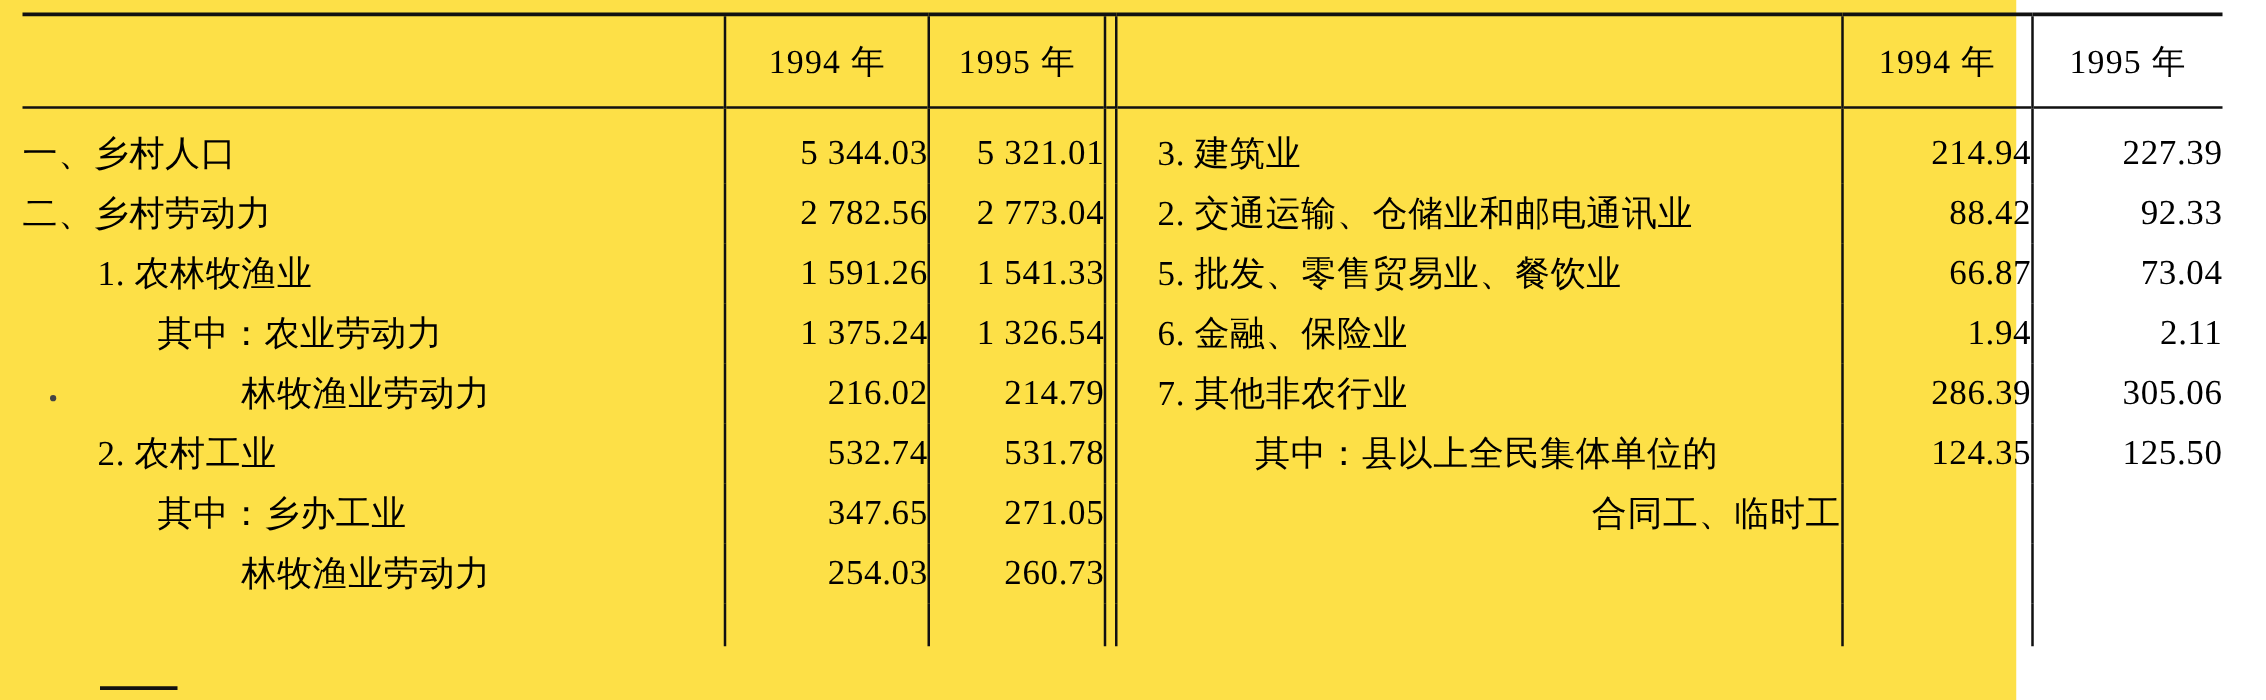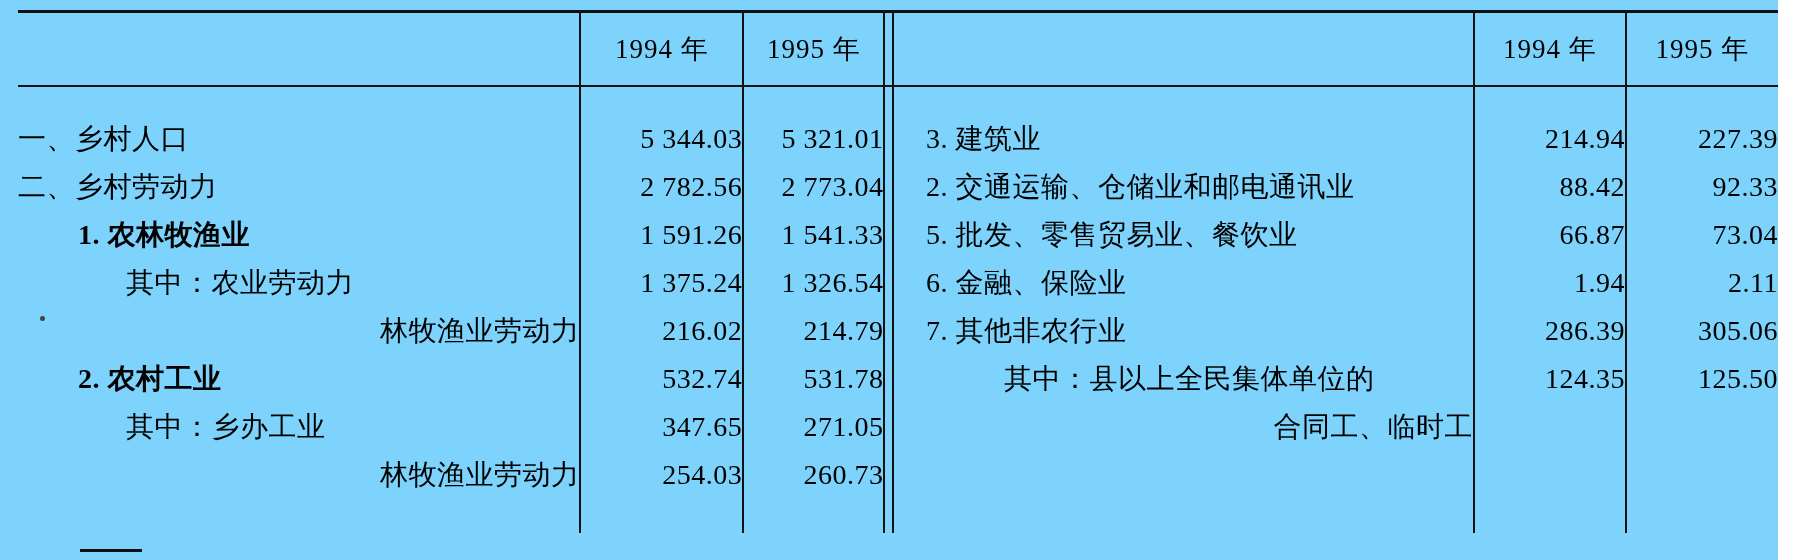--- a/index.html
+++ b/index.html
@@ -9,23 +9,23 @@
   }
   body {
     width: 1813px;
     height: 560px;
     font-family: "Liberation Serif", "DejaVu Serif", serif;
     color: #000000;
     overflow: hidden;
   }
   .page {
     position: relative;
-    width: 1778px;
+    width: 1613px;
     height: 560px;
-    background: #7dd3fc;
+    background: #fde047;
   }
   .table-wrap {
     position: absolute;
     left: 18px;
     top: 10px;
     width: 1760px;
   }
   table.stat {
     border-collapse: collapse;
     width: 1760px;
@@ -70,32 +70,32 @@
     height: 72px;
     text-align: center;
     font-size: 27px;
     letter-spacing: 1px;
   }
 
   tr.datarow td {
     height: 48px;
     font-size: 28px;
   }
-  tr.datarow.first td { padding-top: 28px; }
+  tr.datarow.first td { padding-top: 12px; }
 
   .lbl {
     text-align: left;
     padding-left: 6px;
     font-family: "Liberation Serif", "DejaVu Serif", serif;
     font-weight: bold;
     letter-spacing: 0.5px;
   }
-  .lbl.i1 { padding-left: 60px; font-weight: bold; }
+  .lbl.i1 { padding-left: 60px; }
   .lbl.i2 { padding-left: 108px; }
-  .lbl.i3 { padding-left: 175px; text-align: right; }
+  .lbl.i3 { padding-left: 175px; }
   .lbl.r1 { padding-left: 32px; margin-top: 44px; }
   .lbl.r2 { padding-left: 110px; }
   .lbl.r3 { padding-left: 185px; text-align: right; }
 
   .num {
     text-align: right;
     padding-right: 10px;
     font-family: "Liberation Serif", "DejaVu Serif", serif;
     font-size: 28px;
     letter-spacing: 0.5px;

